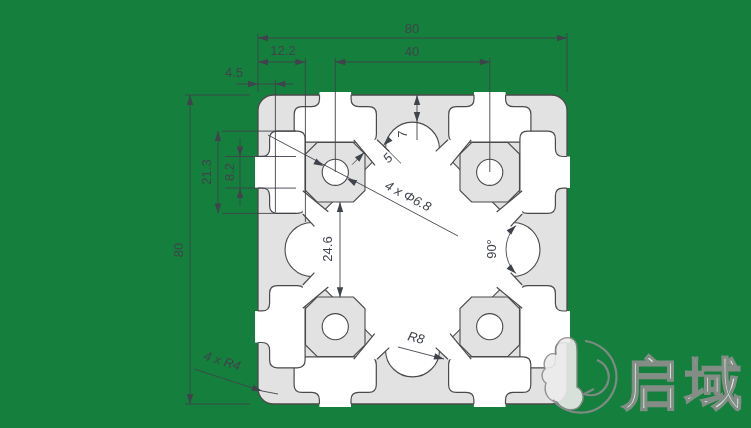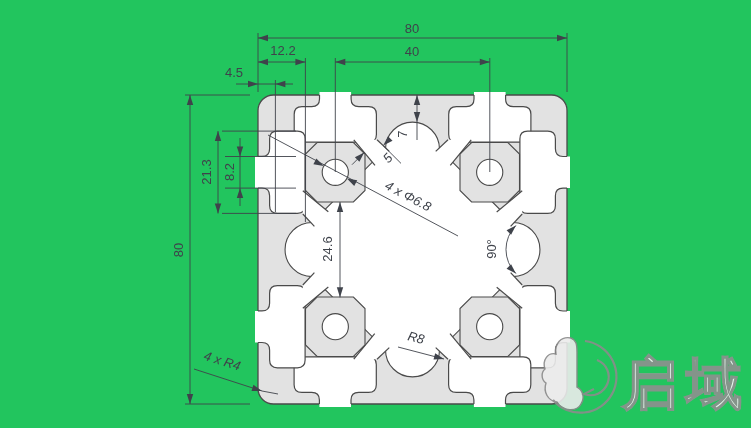--- a/index.html
+++ b/index.html
@@ -1,16 +1,16 @@
 <!DOCTYPE html>
 <html><head>
 <meta charset="utf-8">
 <style>
   html,body{margin:0;padding:0;background:#fff;}
-  .page{width:751px;height:428px;position:relative;background:#22c55e;overflow:hidden;
+  .page{width:751px;height:428px;position:relative;background:#15803d;overflow:hidden;
         font-family:"Liberation Sans", sans-serif;text-align:right;}
   svg{display:block;}
   .dimtxt{font-family:"Liberation Sans", sans-serif;font-size:13px;fill:#3f434b;}
   .dimtxt.it{font-style:italic;}
   .dimline{stroke:#3f434b;stroke-width:0.9;fill:none;}
   .ah{fill:#3f434b;}
   .partline{stroke:#4a4a4a;stroke-width:1.2;fill:none;}
 </style>
 </head>
 <body>

